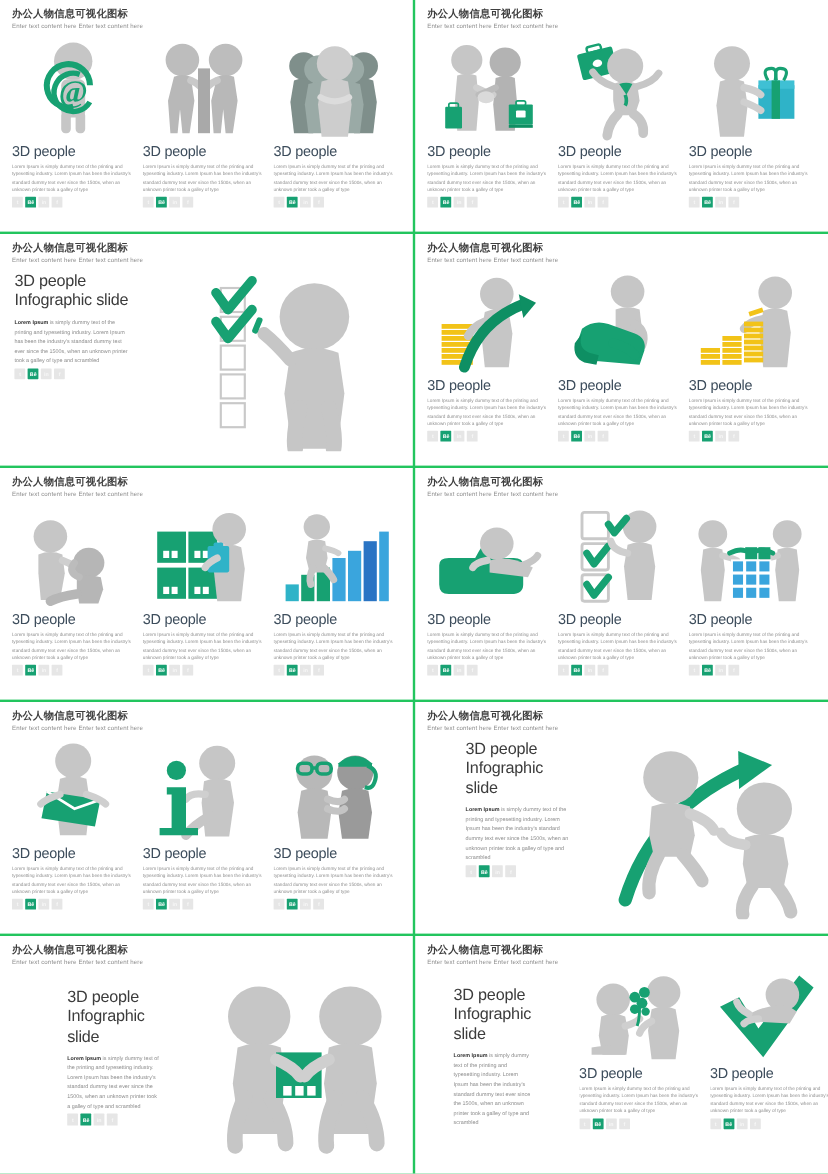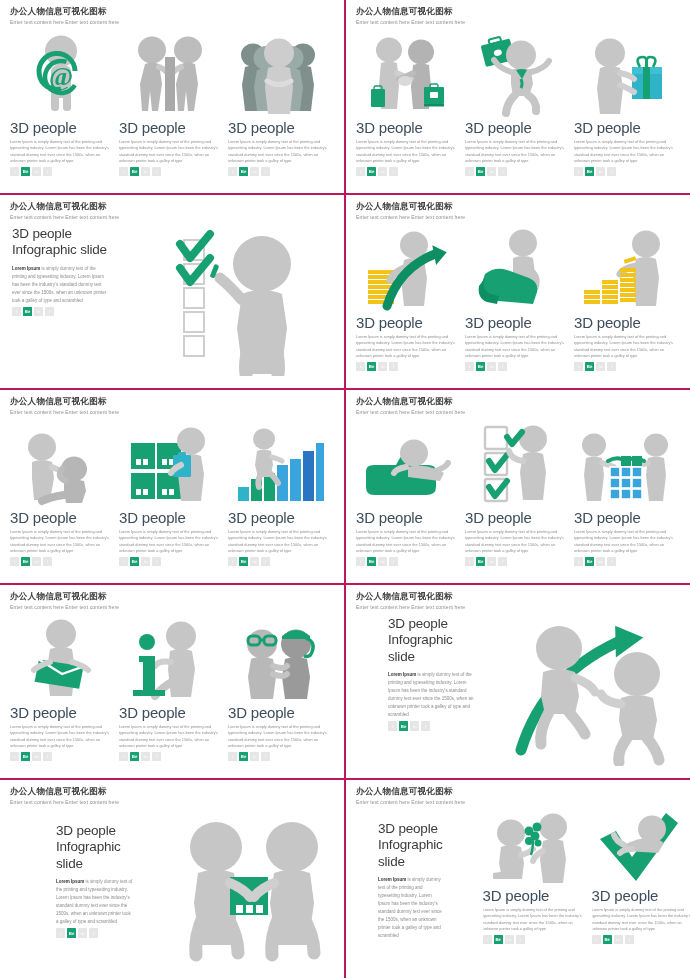--- a/index.html
+++ b/index.html
@@ -8,21 +8,21 @@
     background: #f0f0f0;
     font-family: "Liberation Sans", sans-serif;
     overflow: hidden;
   }
   .deck {
     width: 690px; height: 978px;
     display: grid;
     grid-template-columns: 344px 344px;
     grid-template-rows: 193px 193px 193px 193px 200px;
     gap: 2px 2px;
-    background: #be185d;
+    background: #22c55e;
   }
   .slide {
     background: #ffffff;
     position: relative;
     overflow: hidden;
     padding: 7px 10px 0 10px;
   }
   .slide-title {
     font-size: 8.6px;
     font-weight: bold;
@@ -45,21 +45,21 @@
   .card { width: 101px; display: flex; flex-direction: column; }
   .art {
     height: 82px;
     display: flex;
     align-items: flex-end;
     justify-content: center;
     position: relative;
   }
   .art svg { display: block; overflow: visible; }
   .card-h {
-    font-size: 15px;
+    font-size: 12px;
     color: #3d4d5c;
     margin-top: 4px;
     letter-spacing: -.2px;
   }
   .card-p {
     font-size: 3.9px;
     line-height: 1.62;
     color: #8e8e8e;
     margin-top: 3px;
     height: 26px;

